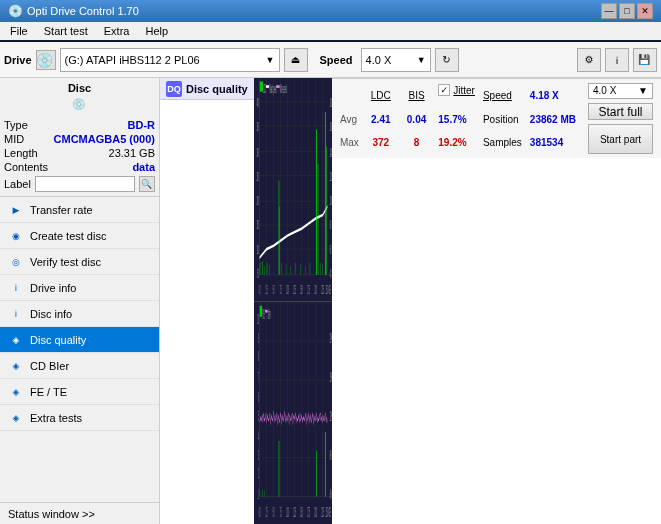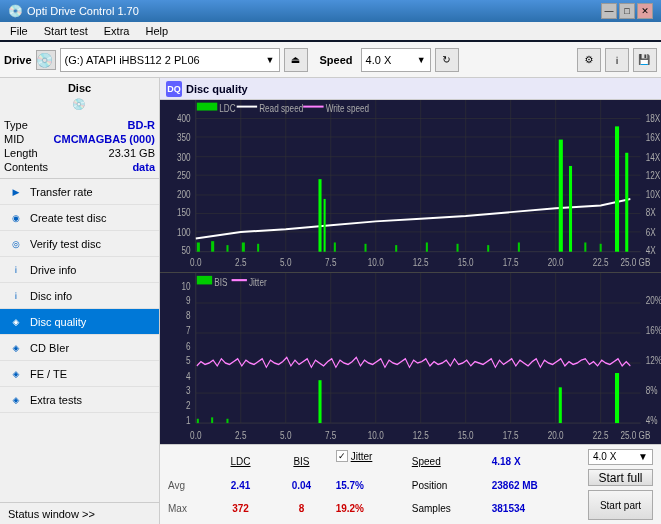--- a/index.html
+++ b/index.html
@@ -47,21 +47,21 @@
     
     .nav-items { flex: 1; display: flex; flex-direction: column; }
     .nav-item { height: 26px; display: flex; align-items: center; padding: 0 8px; gap: 6px; cursor: pointer; font-size: 11px; color: #000; border-bottom: 1px solid #e0e0e0; }
     .nav-item.active { background: #0078d7; color: white; }
     .nav-item .nav-icon { width: 16px; height: 16px; display: flex; align-items: center; justify-content: center; font-size: 9px; flex-shrink: 0; }
     .nav-item .nav-icon.blue { color: #0060c0; }
     .nav-item.active .nav-icon { color: white; }
     .status-window-btn { height: 22px; display: flex; align-items: center; padding: 0 8px; cursor: pointer; font-size: 11px; background: #f0f0f0; border-top: 1px solid #ccc; color: #000; }
 
     
-    .content { flex: 1; background: white; display: flex; flex-direction: column; }
+    .content { flex: 1; background: white; display: flex; flex-direction: row; }
     
     
     .dq-header { height: 22px; background: #e8e8f8; border-bottom: 1px solid #ccc; display: flex; align-items: center; padding: 0 6px; gap: 4px; font-size: 11px; font-weight: bold; color: #000022; }
     .dq-icon { width: 16px; height: 16px; background: #6060ff; border-radius: 2px; display: flex; align-items: center; justify-content: center; color: white; font-size: 9px; font-weight: bold; }
 
     
     .charts { flex: 1; display: flex; flex-direction: column; background: #1a1a3a; }
     .chart-top { flex: 1; position: relative; background: #1a1a3a; border-bottom: 1px solid #444; }
     .chart-bottom { flex: 1; position: relative; background: #1a1a3a; }
     
@@ -130,20 +130,25 @@
         <span class="disc-key">MID</span>
         <span class="disc-val">CMCMAGBA5 (000)</span>
       </div>
       <div class="disc-row">
         <span class="disc-key">Length</span>
         <span class="disc-val-normal">23.31 GB</span>
       </div>
       <div class="disc-row">
         <span class="disc-key">Contents</span>
         <span class="disc-val">data</span>
+      </div>
+      <div class="label-row">
+        <span class="disc-key">Label</span>
+        <input class="label-input" type="text" style="">
+        <div style="width:16px;height:16px;background:#e0e0e0;border:1px solid #aaa;display:flex;align-items:center;justify-content:center;font-size:9px;cursor:pointer;">🔍</div>
       </div>
     </div>
 
     <div class="nav-items">
       <div class="nav-item">
         <span class="nav-icon blue">▶</span>
         <span>Transfer rate</span>
       </div>
       <div class="nav-item">
         <span class="nav-icon blue">◉</span>

